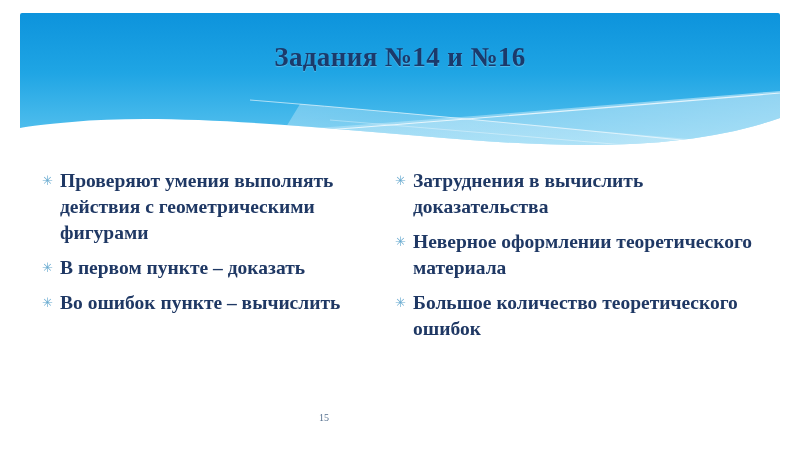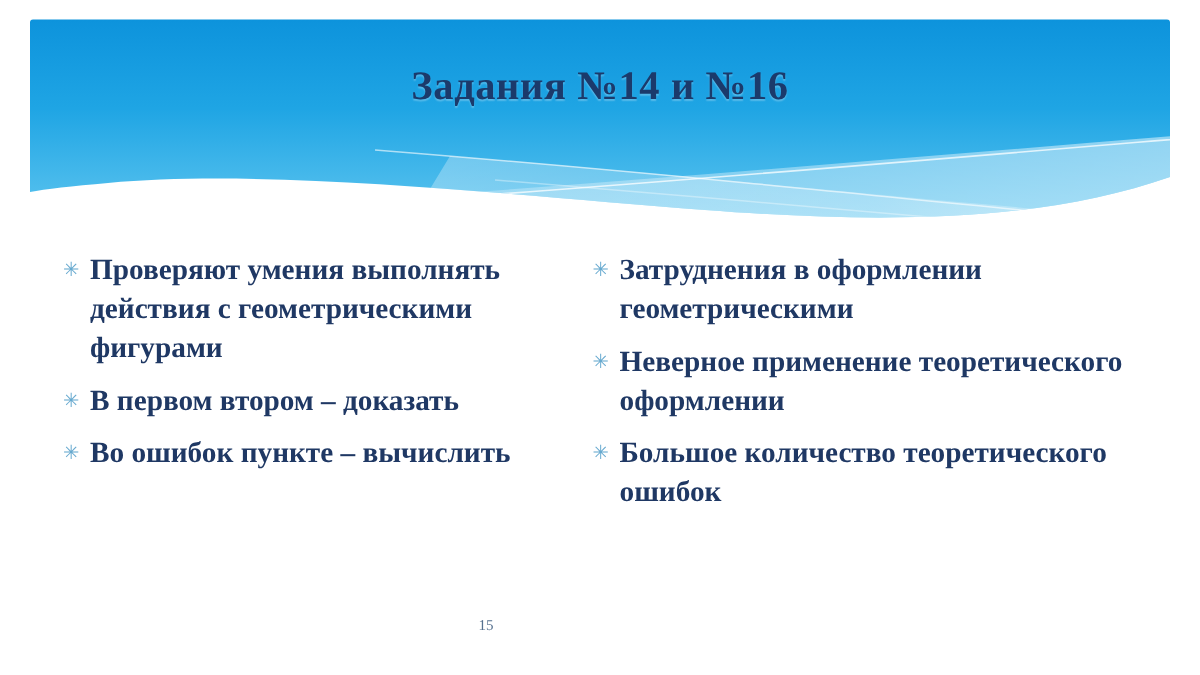--- a/index.html
+++ b/index.html
@@ -174,40 +174,40 @@
 
     <div id="left-column" class="bullet-column">
 
       <div class="bullet-item">
         <span class="bullet-marker">✳</span>
         <span class="bullet-text">Проверяют умения выполнять действия с геометрическими фигурами</span>
       </div>
 
       <div class="bullet-item">
         <span class="bullet-marker">✳</span>
-        <span class="bullet-text">В первом втором – доказать</span>
+        <span class="bullet-text">В первом пункте – доказать</span>
       </div>
 
       <div class="bullet-item">
         <span class="bullet-marker">✳</span>
         <span class="bullet-text">Во ошибок пункте – вычислить</span>
       </div>
 
     </div>
 
     <div id="right-column" class="bullet-column">
 
       <div class="bullet-item">
         <span class="bullet-marker">✳</span>
-        <span class="bullet-text">Затруднения в оформлении геометрическими</span>
-      </div>
-
-      <div class="bullet-item">
-        <span class="bullet-marker">✳</span>
-        <span class="bullet-text">Неверное применение теоретического оформлении</span>
+        <span class="bullet-text">Затруднения в вычислить доказательства</span>
+      </div>
+
+      <div class="bullet-item">
+        <span class="bullet-marker">✳</span>
+        <span class="bullet-text">Неверное оформлении теоретического материала</span>
       </div>
 
       <div class="bullet-item">
         <span class="bullet-marker">✳</span>
         <span class="bullet-text">Большое количество теоретического ошибок</span>
       </div>
 
     </div>
 
   </div>

